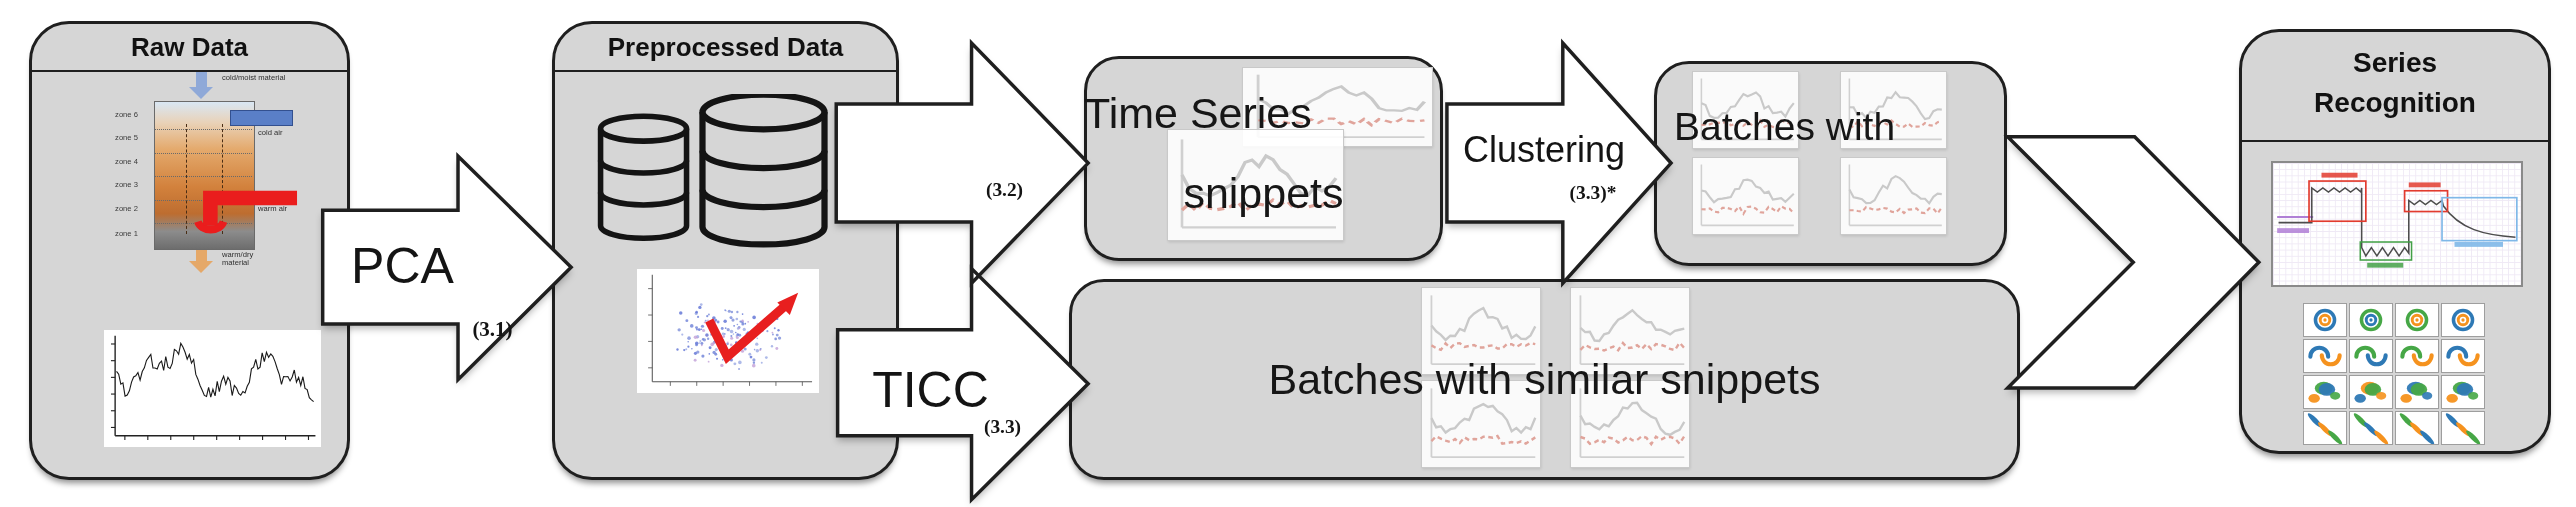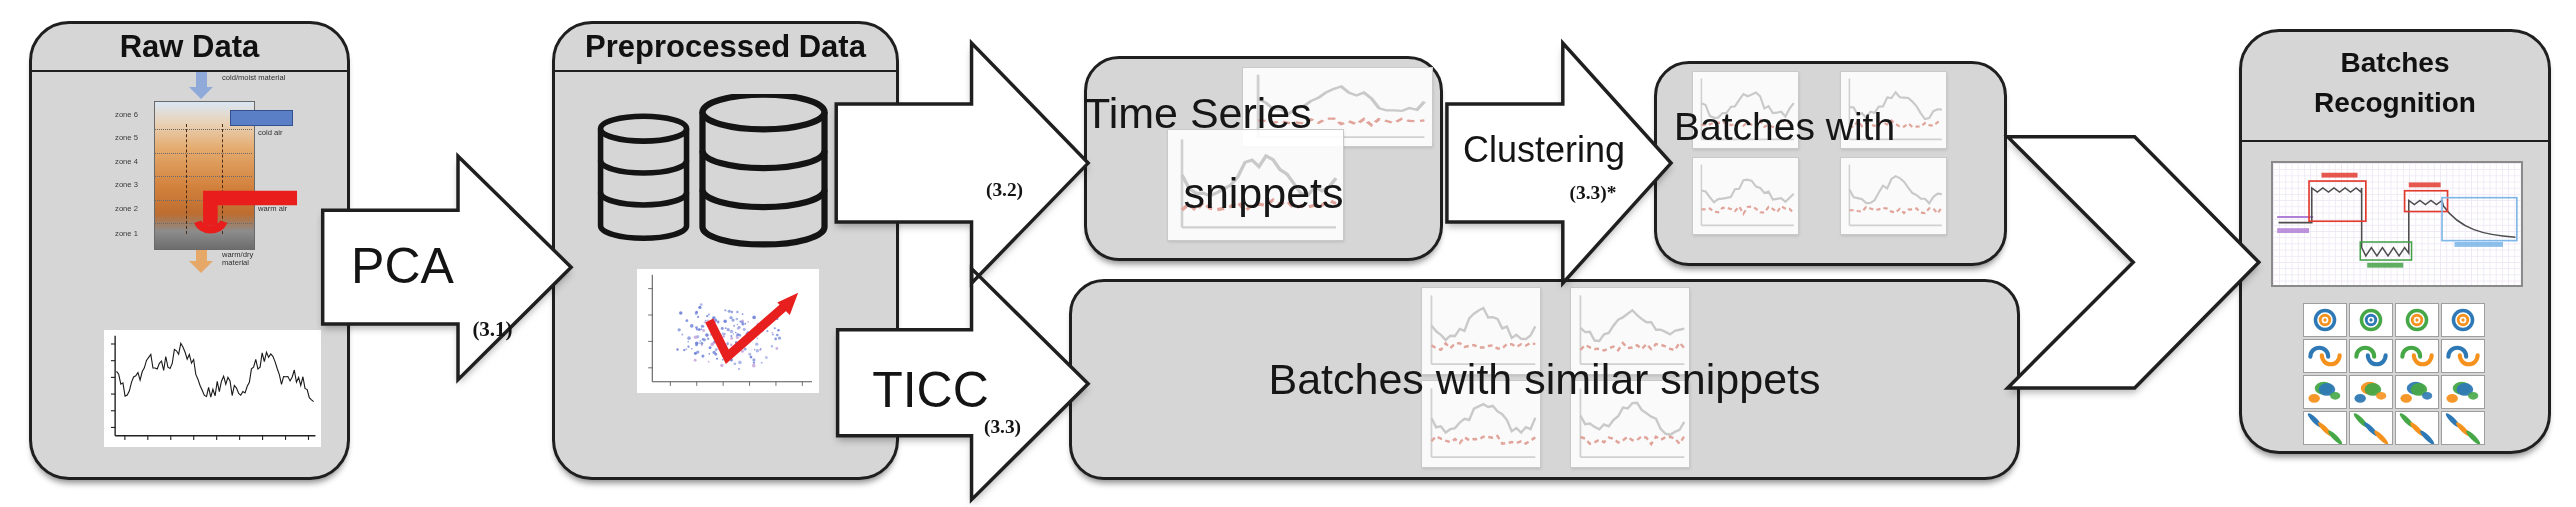--- a/index.html
+++ b/index.html
@@ -2,21 +2,21 @@
 <html style="font-size:11px"><head>
 <meta charset="utf-8">
 <style>
   html,body{margin:0;padding:0;background:#fff;}
   #canvas{position:relative;width:2576px;height:508px;background:#fff;overflow:hidden;
           font-family:"Liberation Sans",sans-serif;color:#111;}
   
   .gbox{position:absolute;background:#d6d6d6;border:3.5px solid #1f1f1f;border-radius:40px;
         box-sizing:border-box;box-shadow:0 6.2px 6.2px -3.5px rgba(0,0,0,.45);}
   .gbox .hdr{border-bottom:2.8px solid #1f1f1f;text-align:center;font-weight:bold;}
-  .title1{font-size:31px;font-weight:bold;line-height:46px;}
+  .title1{font-size:26px;font-weight:bold;line-height:46px;}
   
   #arrows{position:absolute;left:0;top:0;z-index:30;pointer-events:none;}
   .alabel{position:absolute;z-index:40;text-align:center;color:#141414;}
   .aref{font-family:"Liberation Serif",serif;font-weight:bold;}
   
   .bigtxt{position:absolute;z-index:25;color:#161616;}
   
   .snip{position:absolute;background:rgba(255,255,255,.88);border:1.4px solid #c9c9c9;
         box-shadow:1.4px 2.1px 2.8px rgba(0,0,0,.12);}
   .snip svg{width:100%;height:100%;display:block;}
@@ -404,21 +404,21 @@
         <line x1="8" y1="62" x2="96" y2="62" stroke="#d0d0d0" stroke-width="1.5"></line>
         <line x1="8" y1="6" x2="8" y2="62" stroke="#d0d0d0" stroke-width="1.5"></line>
         <polyline points="8,28.1 12,35.1 16,34.6 20,37.4 24,39.3 28,35.4 32,36.9 36,31.7 40,28.7 44,21.7 48,22.4 52,18.0 56,17.8 60,23.6 64,26.3 68,29.1 72,30.7 76,39.0 80,42.8 84,43.8 88,41.4 92,39.7 96,33.2" fill="none" stroke="#c9c9c9" stroke-width="2"></polyline>
         <polyline points="8,45.6 12,46.9 16,51.1 20,49.9 24,47.9 28,49.8 32,46.1 36,47.0 40,50.1 44,48.3 48,45.5 52,48.3 56,48.0 60,44.9 64,46.3 68,51.4 72,45.3 76,47.8 80,45.9 84,45.5 88,46.8 92,51.0 96,44.9" fill="none" stroke="#e0a49b" stroke-width="2" stroke-dasharray="4 3"></polyline>
       </svg>
     </div>
   <div class="bigtxt" style="left:1069px;top:355px;width:951px;text-align:center;font-size:43px;">Batches with similar snippets</div>
 
   <div class="gbox" style="left:2239px;top:29px;width:312px;height:425px;">
     <div class="hdr" style="height:110px;padding-top:11px;box-sizing:border-box;">
-      <div style="font-size:28px;line-height:40px;">Batches</div>
+      <div style="font-size:28px;line-height:40px;">Series</div>
       <div style="font-size:28px;line-height:40px;">Recognition</div>
     </div>
   </div>
 
   <div id="steplot" style="left:2271px;top:161px;width:248px;height:122px;">
     <svg width="248" height="122" viewBox="0 0 358 176">
       <path d="M6,78 L58,78" stroke="#b07fd6" stroke-width="3" fill="none"></path>
       <rect x="6" y="94" width="46" height="7" fill="#b07fd6" opacity=".85"></rect>
       <path d="M8,86 L56,86 L56,36 L64,42 L72,36 L80,42 L88,36 L96,42 L104,36 L112,42 L120,36 L127,42 L128,36
                L128,122 L134,134 L142,122 L150,134 L158,122 L166,134 L174,122 L182,134 L190,122 L196,130

